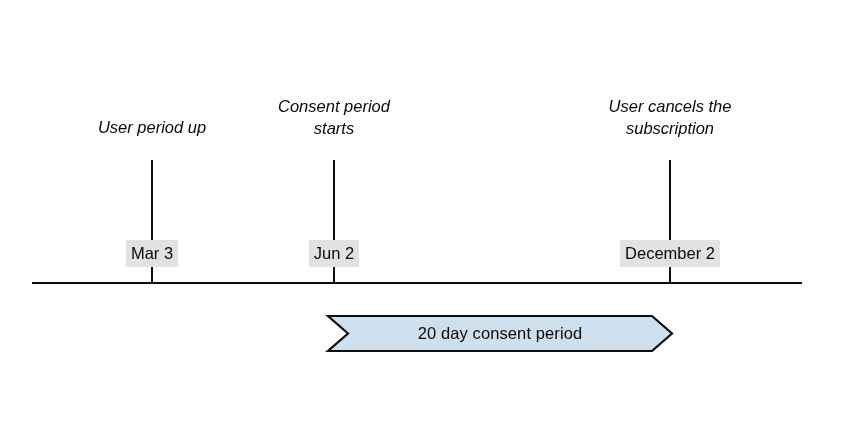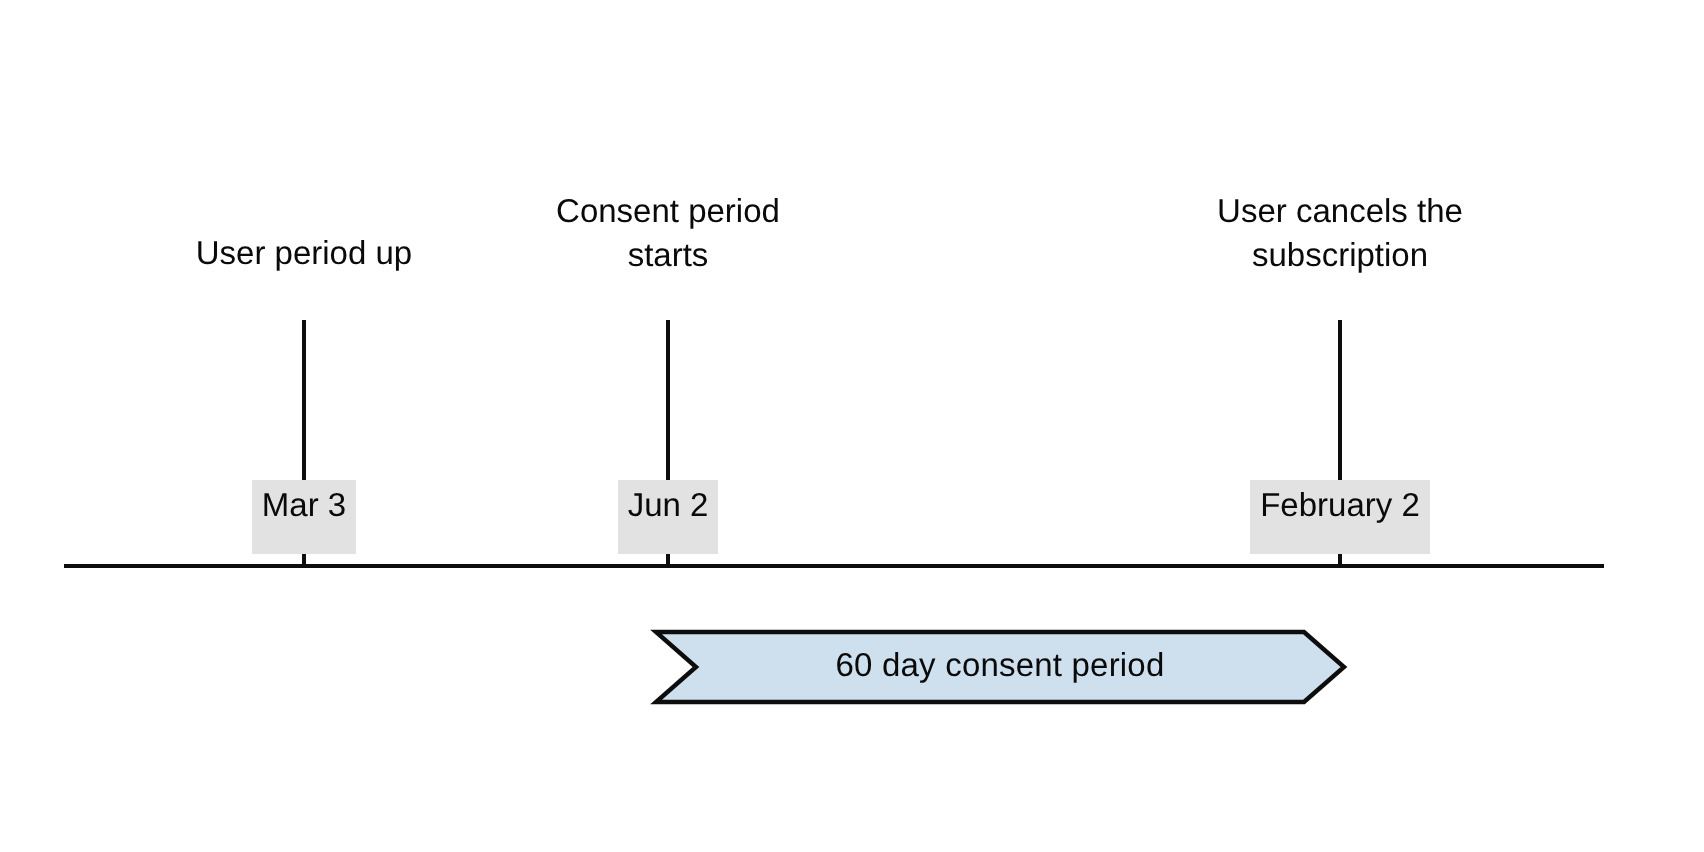--- a/index.html
+++ b/index.html
@@ -43,38 +43,39 @@
   }
   .event-label {
     position: absolute;
     width: 260px;
     left: -130px;
     text-align: center;
     font-size: 16.5px;
     line-height: 22px;
     color: #0a0a0a;
     white-space: pre-line;
+    font-style: italic;
   }
   .event-label.one-line { top: 116px; }
   .event-label.two-line { top: 95px; }
 
   .event-date {
     position: absolute;
     top: 240px;
     left: -130px;
     width: 260px;
     text-align: center;
   }
   .event-date > span {
     display: inline-block;
     background: #e2e2e2;
     color: #0a0a0a;
     font-size: 16.5px;
     line-height: 22px;
-    padding: 2px 5px 13px 5px;
+    padding: 2px 5px 3px 5px;
   }
 
   
   .banner {
     position: absolute;
     left: 328px;
     top: 316px;
     width: 344px;
     height: 35px;
   }
@@ -120,24 +121,24 @@
     <div class="event-date">
       <span>Jun 2</span>
     </div>
   </div>
 
   <div class="event" id="event-2" style="left:670px;">
     <div class="event-label two-line">User cancels the
 subscription</div>
     <div class="event-tick"></div>
     <div class="event-date">
-      <span>February 2</span>
+      <span>December 2</span>
     </div>
   </div>
 
   <div class="banner">
     <svg viewBox="0 0 344 35" preserveAspectRatio="none">
       <polygon points="0,0 324,0 344,17.5 324,35 0,35 20,17.5" fill="#cedfee" stroke="#0d0d0d" stroke-width="2.2" stroke-linejoin="miter"></polygon>
     </svg>
-    <div class="banner-text">60 day consent period</div>
+    <div class="banner-text">20 day consent period</div>
   </div>
 
 </div>
 
 </body></html>

